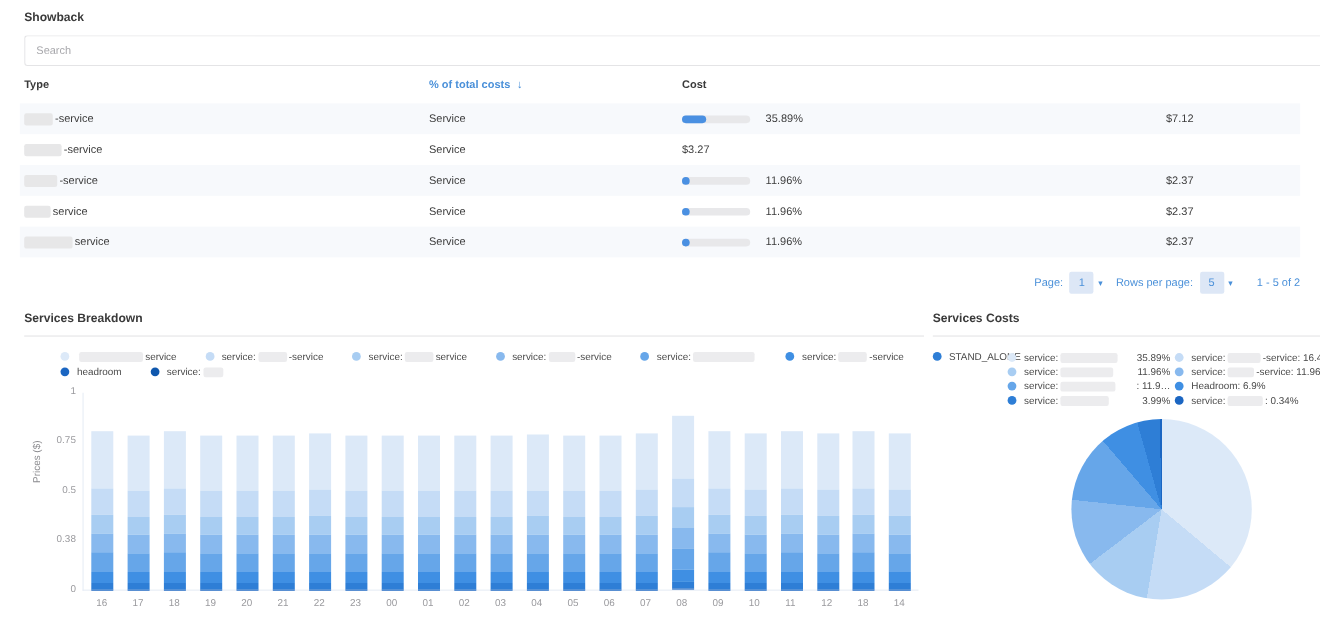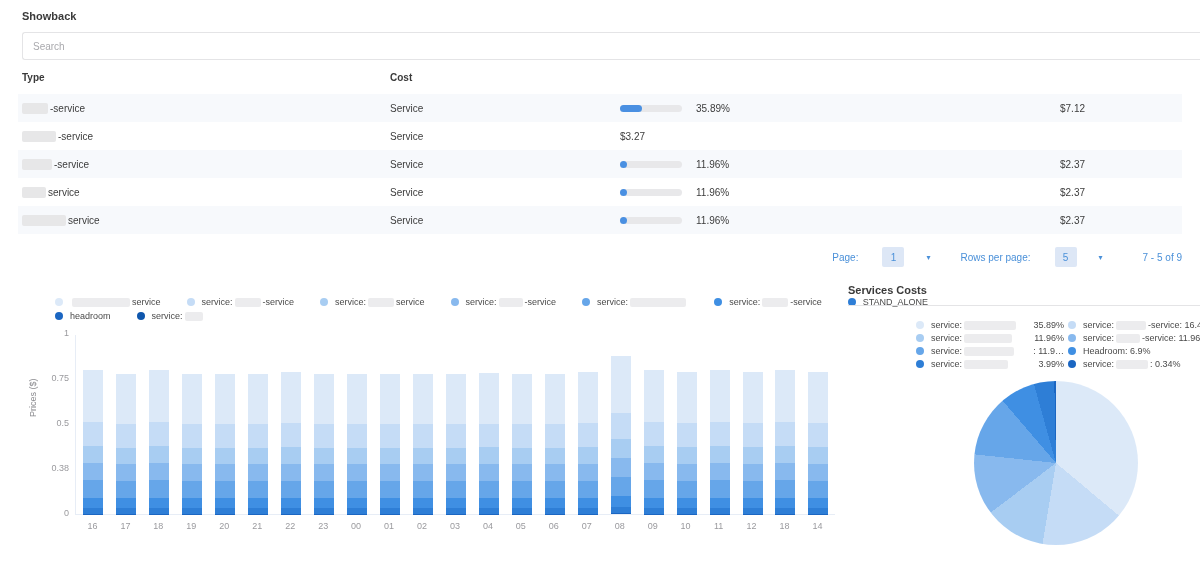--- a/index.html
+++ b/index.html
@@ -24,21 +24,21 @@
   .th-sort { color:#4a90d9; cursor:pointer; }
   .sort-arrow { margin-left:6px; font-size:10px; }
 
   .tr { margin:0 18px; height:28px; font-size:10px; color:#3c3c3c; }
   .tr.odd { background:#f7f9fc; }
   .td { padding-left:4px; display:flex; align-items:center; }
   .blur { display:inline-block; height:11px; background:#e7e7e8; border-radius:2px; margin-right:2px; }
   .track { display:inline-block; width:62px; height:7px; background:#e8e8ea; border-radius:4px; position:relative; margin-right:14px; }
   .fill { position:absolute; left:0; top:0; height:7px; background:#4a90e2; border-radius:4px; }
 
-  .pager { display:flex; align-items:center; justify-content:flex-end; gap:24px;
+  .pager { display:flex; align-items:center; justify-content:flex-end; gap:6px;
     margin:12px 18px 0 0; font-size:10px; color:#4a90d9; height:22px; }
   .pg-box { display:inline-flex; align-items:center; justify-content:center;
     min-width:22px; height:20px; background:#dde7f6; color:#4a90d9; border-radius:2px; padding:0 5px; cursor:pointer; }
   .caret { color:#4a90d9; font-size:8px; margin:0 6px 0 -2px; cursor:pointer; }
   .pg-range { margin-left:10px; }
 
   .panels { display:flex; margin-top:16px; }
   .panel-left { width:818px; margin-left:22px; }
   .panel-right { width:352px; margin-left:8px; }
   .sec-title { font-size:11px; font-weight:bold; color:#3a3a3a; padding-bottom:9px; border-bottom:1px solid #e4e4e6; }
@@ -72,20 +72,23 @@
 <body>
 
 <div class="page">
 
   <div class="page-title">Showback</div>
 
   <input class="search" type="text" placeholder="Search" style="">
 
   <div class="thead tgrid">
     <div class="th">Type</div>
+    <div class="th th-sort">
+      <span>% of total costs</span><span class="sort-arrow">↓</span>
+    </div>
     <div class="th">Cost</div>
   </div>
 
   <div id="table-body">
       <div class="tr tgrid odd">
         <div class="td">
           <span class="blur" style="width: 26px;"></span>
           <span>-service</span>
         </div>
         <div class="td">Service</div>
@@ -149,25 +152,26 @@
       </div>
     </div>
 
   <div class="pager">
     <span>Page:</span>
     <span class="pg-box">1</span>
     <span class="caret">▾</span>
     <span>Rows per page:</span>
     <span class="pg-box">5</span>
     <span class="caret">▾</span>
-    <span class="pg-range">7 - 5 of 9</span>
+    <span class="pg-range">1 - 5 of 2</span>
   </div>
 
   <div class="panels">
     <div class="panel-left">
+      <div class="sec-title">Services Breakdown</div>
       <div class="bd-legend" id="bd-legend">
           <div class="bd-row">
             <span class="leg-item cl-item ">
               <span class="dot" style="background: rgb(220, 233, 248);"></span>
               <span class="leg-blur" style="width: 58px;"></span>
               <span class="sfx">service</span>
             </span>
             <span class="leg-item cl-item ">
               <span class="dot" style="background: rgb(197, 220, 246);"></span>
               <span>service:</span>

